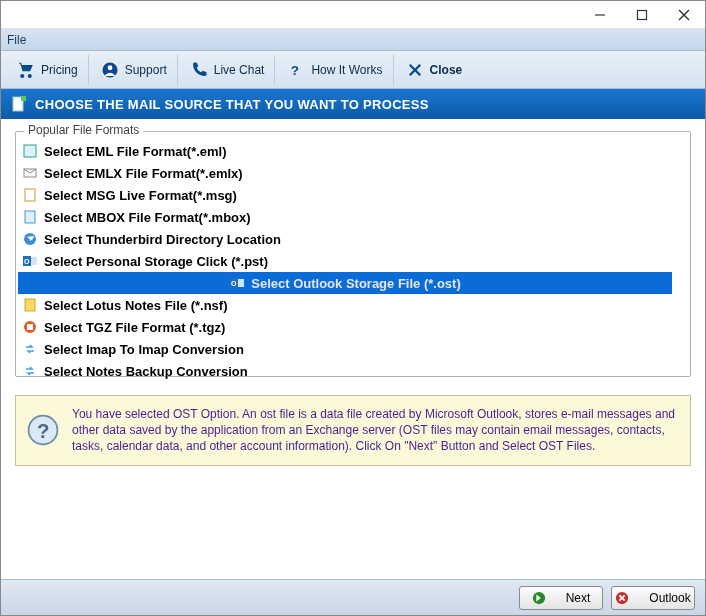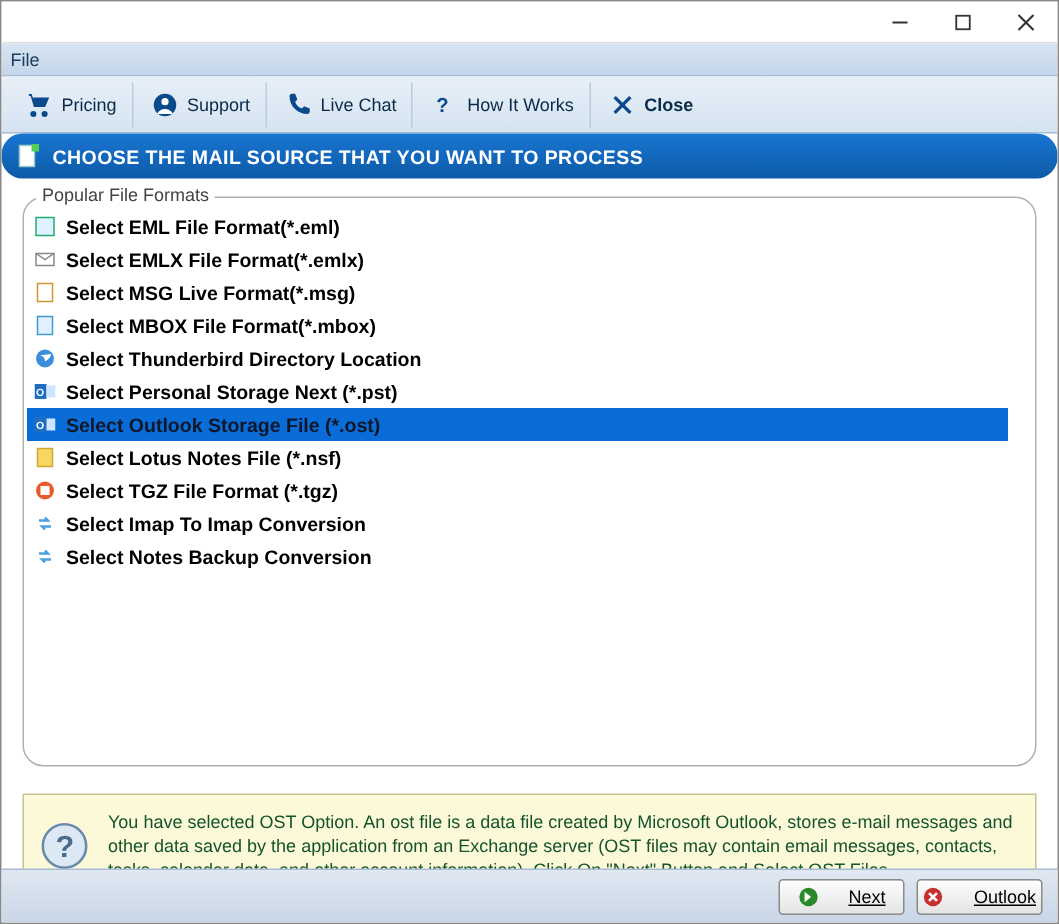--- a/index.html
+++ b/index.html
@@ -9,37 +9,37 @@
 .titlebar .ctrl { width: 42px; height: 28px; display: flex; align-items: center; justify-content: center; color: #333; font-size: 13px; }
 
 .menubar { height: 22px; background: linear-gradient(#d7e4f2, #c4d6ea); border-bottom: 1px solid #a8bcd4; display: flex; align-items: center; padding-left: 0; font-size: 12px; color: #1a3a5c; }
 .menubar span { padding: 2px 6px; }
 
 .toolbar { height: 38px; background: linear-gradient(#e8f0f8, #d5e3f1); border-bottom: 1px solid #a8bcd4; display: flex; align-items: center; padding-left: 6px; gap: 2px; }
 .tool-btn { height: 30px; padding: 0 10px; display: flex; align-items: center; gap: 6px; font-size: 12px; color: #0a2a4a; border-right: 1px solid #b8cce0; cursor: pointer; }
 .tool-btn:last-child { border-right: none; font-weight: bold; }
 .tool-icon { width: 18px; height: 18px; display: flex; align-items: center; justify-content: center; }
 
-.banner { height: 30px; background: linear-gradient(#1976d2, #0d5aa7); color: #fff; font-weight: bold; font-size: 13px; display: flex; align-items: center; padding-left: 10px; gap: 8px; letter-spacing: 0.3px; border-radius: 14px; }
+.banner { height: 30px; background: linear-gradient(#1976d2, #0d5aa7); color: #fff; font-weight: bold; font-size: 13px; display: flex; align-items: center; padding-left: 10px; gap: 8px; letter-spacing: 0.3px; }
 .banner-icon { width: 16px; height: 16px; }
 
 .content { padding: 12px 14px 8px 14px; height: 440px; }
-.fieldset { border: 1px solid #b0b0b0; border-radius: 14px; padding: 8px 18px 8px 2px; height: 380px; position: relative; }
+.fieldset { border: 1px solid #b0b0b0; border-radius: 2px; padding: 8px 18px 8px 2px; height: 246px; position: relative; }
 .legend { position: absolute; top: -9px; left: 8px; background: #fff; padding: 0 4px; font-size: 12px; color: #444; }
 .list { }
 .list-item { height: 22px; display: flex; align-items: center; gap: 6px; padding: 0 4px; font-size: 13px; font-weight: bold; color: #000000; cursor: pointer; }
-.list-item.selected { background: #0a6cd6; color: #0f172a; }
+.list-item.selected { background: #0a6cd6; color: #e5e5e5; justify-content: center; }
 .li-icon { width: 16px; height: 16px; flex-shrink: 0; display: flex; align-items: center; justify-content: center; font-size: 11px; }
 
 .infobox { margin-top: 18px; background: #fbf9d8; border: 1px solid #c8c49a; padding: 10px 14px 10px 10px; display: flex; gap: 12px; align-items: center; }
 .infobox .q-icon { width: 34px; height: 34px; flex-shrink: 0; }
-.infobox .info-text { font-size: 12px; color: #14532d; line-height: 1.35; }
+.infobox .info-text { font-size: 12px; color: #4c1d95; line-height: 1.35; }
 
 .footer { position: absolute; bottom: 1px; left: 1px; right: 1px; height: 36px; background: linear-gradient(#e0e8f2, #c8d6e6); border-top: 1px solid #a8bcd4; display: flex; justify-content: flex-end; align-items: center; padding-right: 10px; gap: 8px; }
-.footer-btn { height: 24px; width: 84px; background: linear-gradient(#fdfdfd, #e4e4e4); border: 1px solid #8a8a8a; border-radius: 3px; font-size: 12px; display: flex; align-items: center; justify-content: center; gap: 20px; cursor: pointer; text-decoration: underline; }
+.footer-btn { height: 24px; width: 84px; background: linear-gradient(#fdfdfd, #e4e4e4); border: 1px solid #8a8a8a; border-radius: 3px; font-size: 12px; display: flex; align-items: center; justify-content: center; gap: 20px; cursor: pointer; }
 .footer-btn .bicon { width: 14px; height: 14px; }
 </style>
 </head>
 <body>
 
 <div class="titlebar">
   <div class="ctrl">
     <svg width="12" height="12">
         <line x1="1" y1="6" x2="11" y2="6" stroke="#333" stroke-width="1.2"></line>
       </svg>
@@ -165,21 +165,21 @@
         <span>Select Thunderbird Directory Location</span>
       </div>
       <div class="list-item">
         <span class="li-icon">
             <svg width="14" height="14">
               <rect x="0" y="2" width="8" height="10" fill="#1e6fc0"></rect>
               <text x="1" y="10" font-size="7" fill="#fff">O</text>
               <rect x="8" y="3" width="6" height="8" fill="#cde6ff"></rect>
             </svg>
           </span>
-        <span>Select Personal Storage Next (*.pst)</span>
+        <span>Select Personal Storage Click (*.pst)</span>
       </div>
       <div class="list-item selected">
         <span class="li-icon">
             <svg width="14" height="14">
               <rect x="0" y="2" width="8" height="10" fill="#1e6fc0"></rect>
               <text x="1" y="10" font-size="7" fill="#fff">O</text>
               <rect x="8" y="3" width="6" height="8" fill="#cde6ff"></rect>
             </svg>
           </span>
         <span>Select Outlook Storage File (*.ost)</span>

